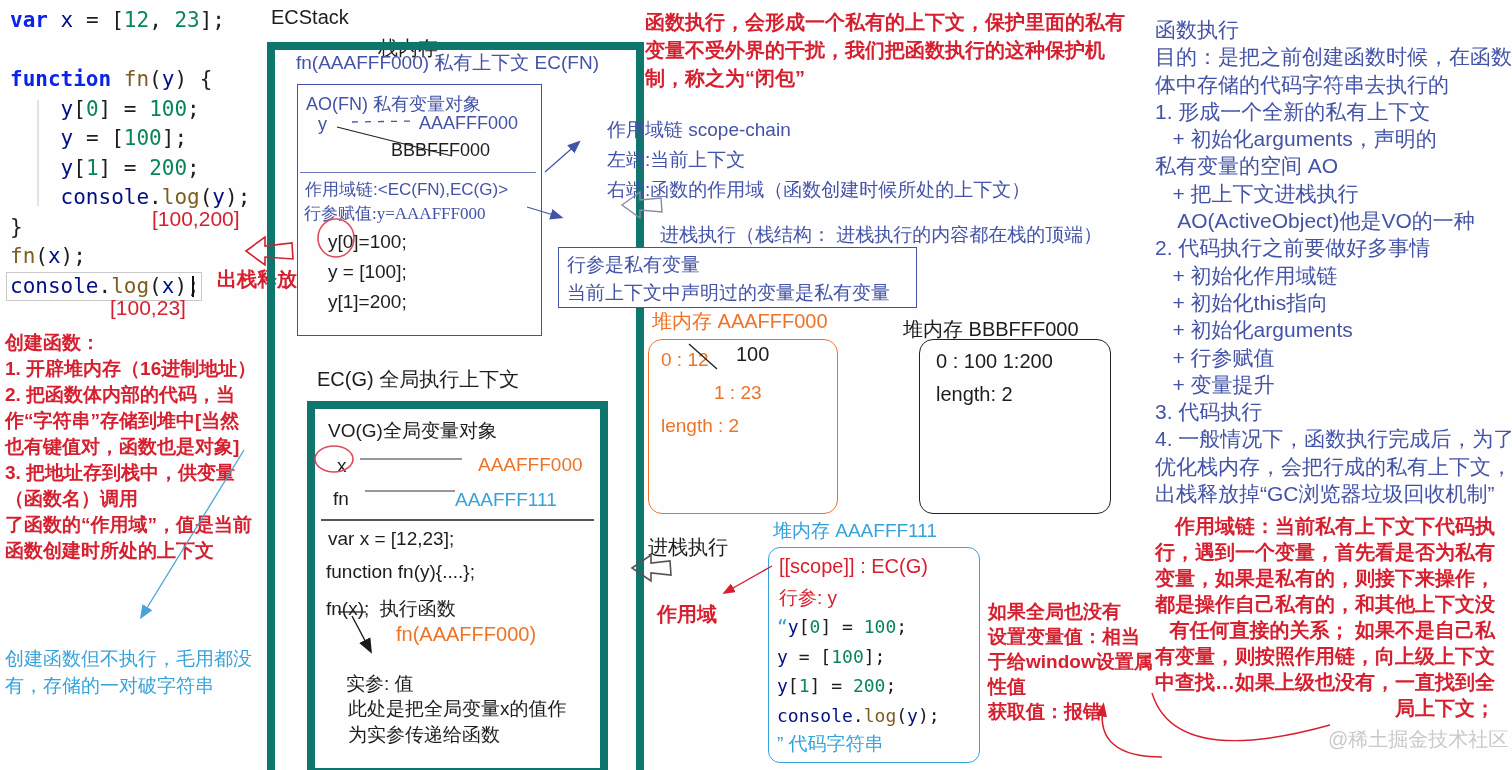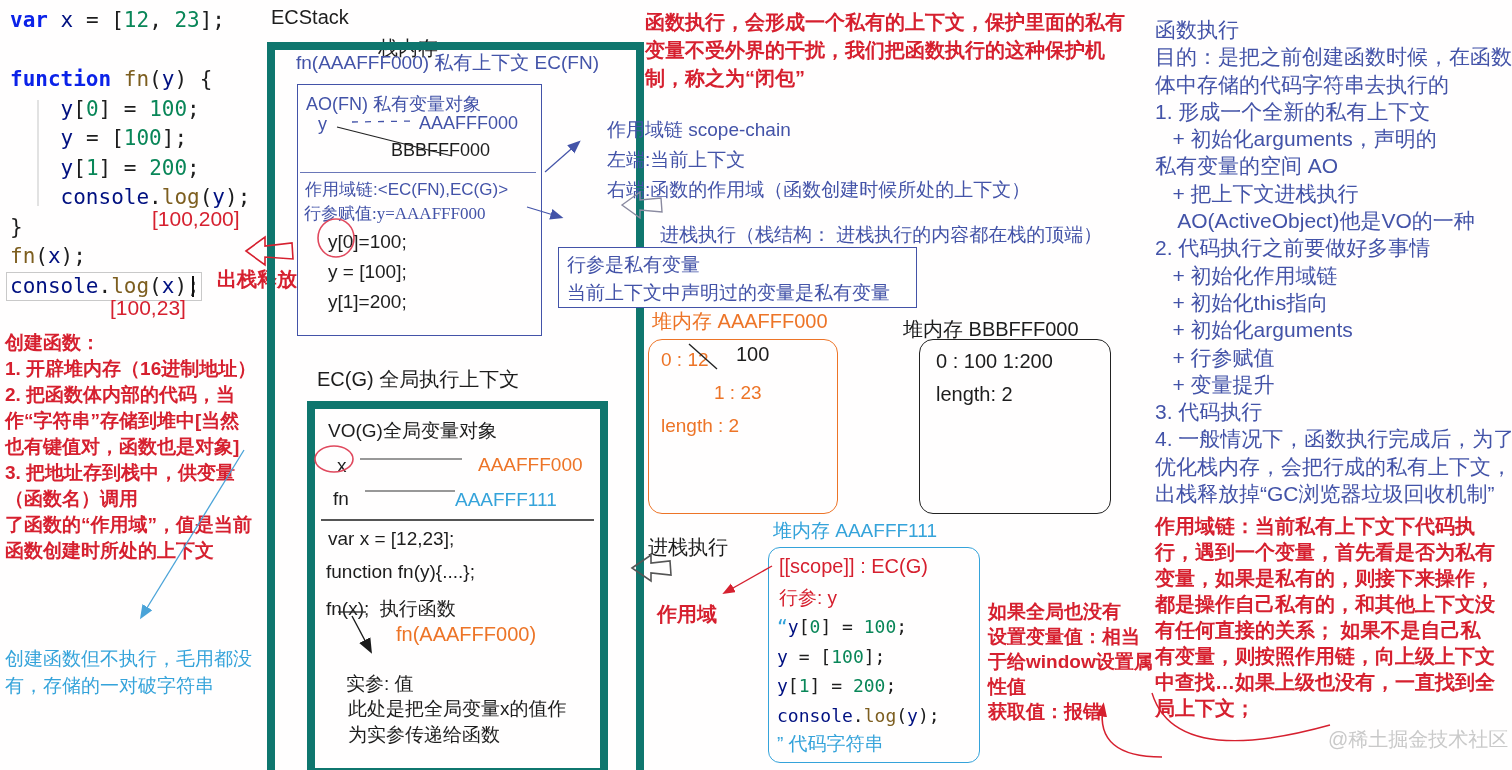--- a/index.html
+++ b/index.html
@@ -199,21 +199,21 @@
       <div class="ln">   + 初始化this指向</div>
       <div class="ln">   + 初始化arguments</div>
       <div class="ln">   + 行参赋值</div>
       <div class="ln">   + 变量提升</div>
       <div class="ln">3. 代码执行</div>
       <div class="ln">4. 一般情况下，函数执行完成后，为了</div>
       <div class="ln">优化栈内存，会把行成的私有上下文，</div>
       <div class="ln">出栈释放掉“GC浏览器垃圾回收机制”</div>
     </div>
 
-  <div class="abs red f20 lh26" style="left:1155px;top:513px;font-weight:bold;">
+  <div class="abs red f20 lh26" style="left:1155px;top:513px;font-weight:bold;text-align:right;">
       <div class="ln">作用域链：当前私有上下文下代码执</div>
       <div class="ln">行，遇到一个变量，首先看是否为私有</div>
       <div class="ln">变量，如果是私有的，则接下来操作，</div>
       <div class="ln">都是操作自己私有的，和其他上下文没</div>
       <div class="ln">有任何直接的关系； 如果不是自己私</div>
       <div class="ln">有变量，则按照作用链，向上级上下文</div>
       <div class="ln">中查找…如果上级也没有，一直找到全</div>
       <div class="ln">局上下文；</div>
     </div>
 

